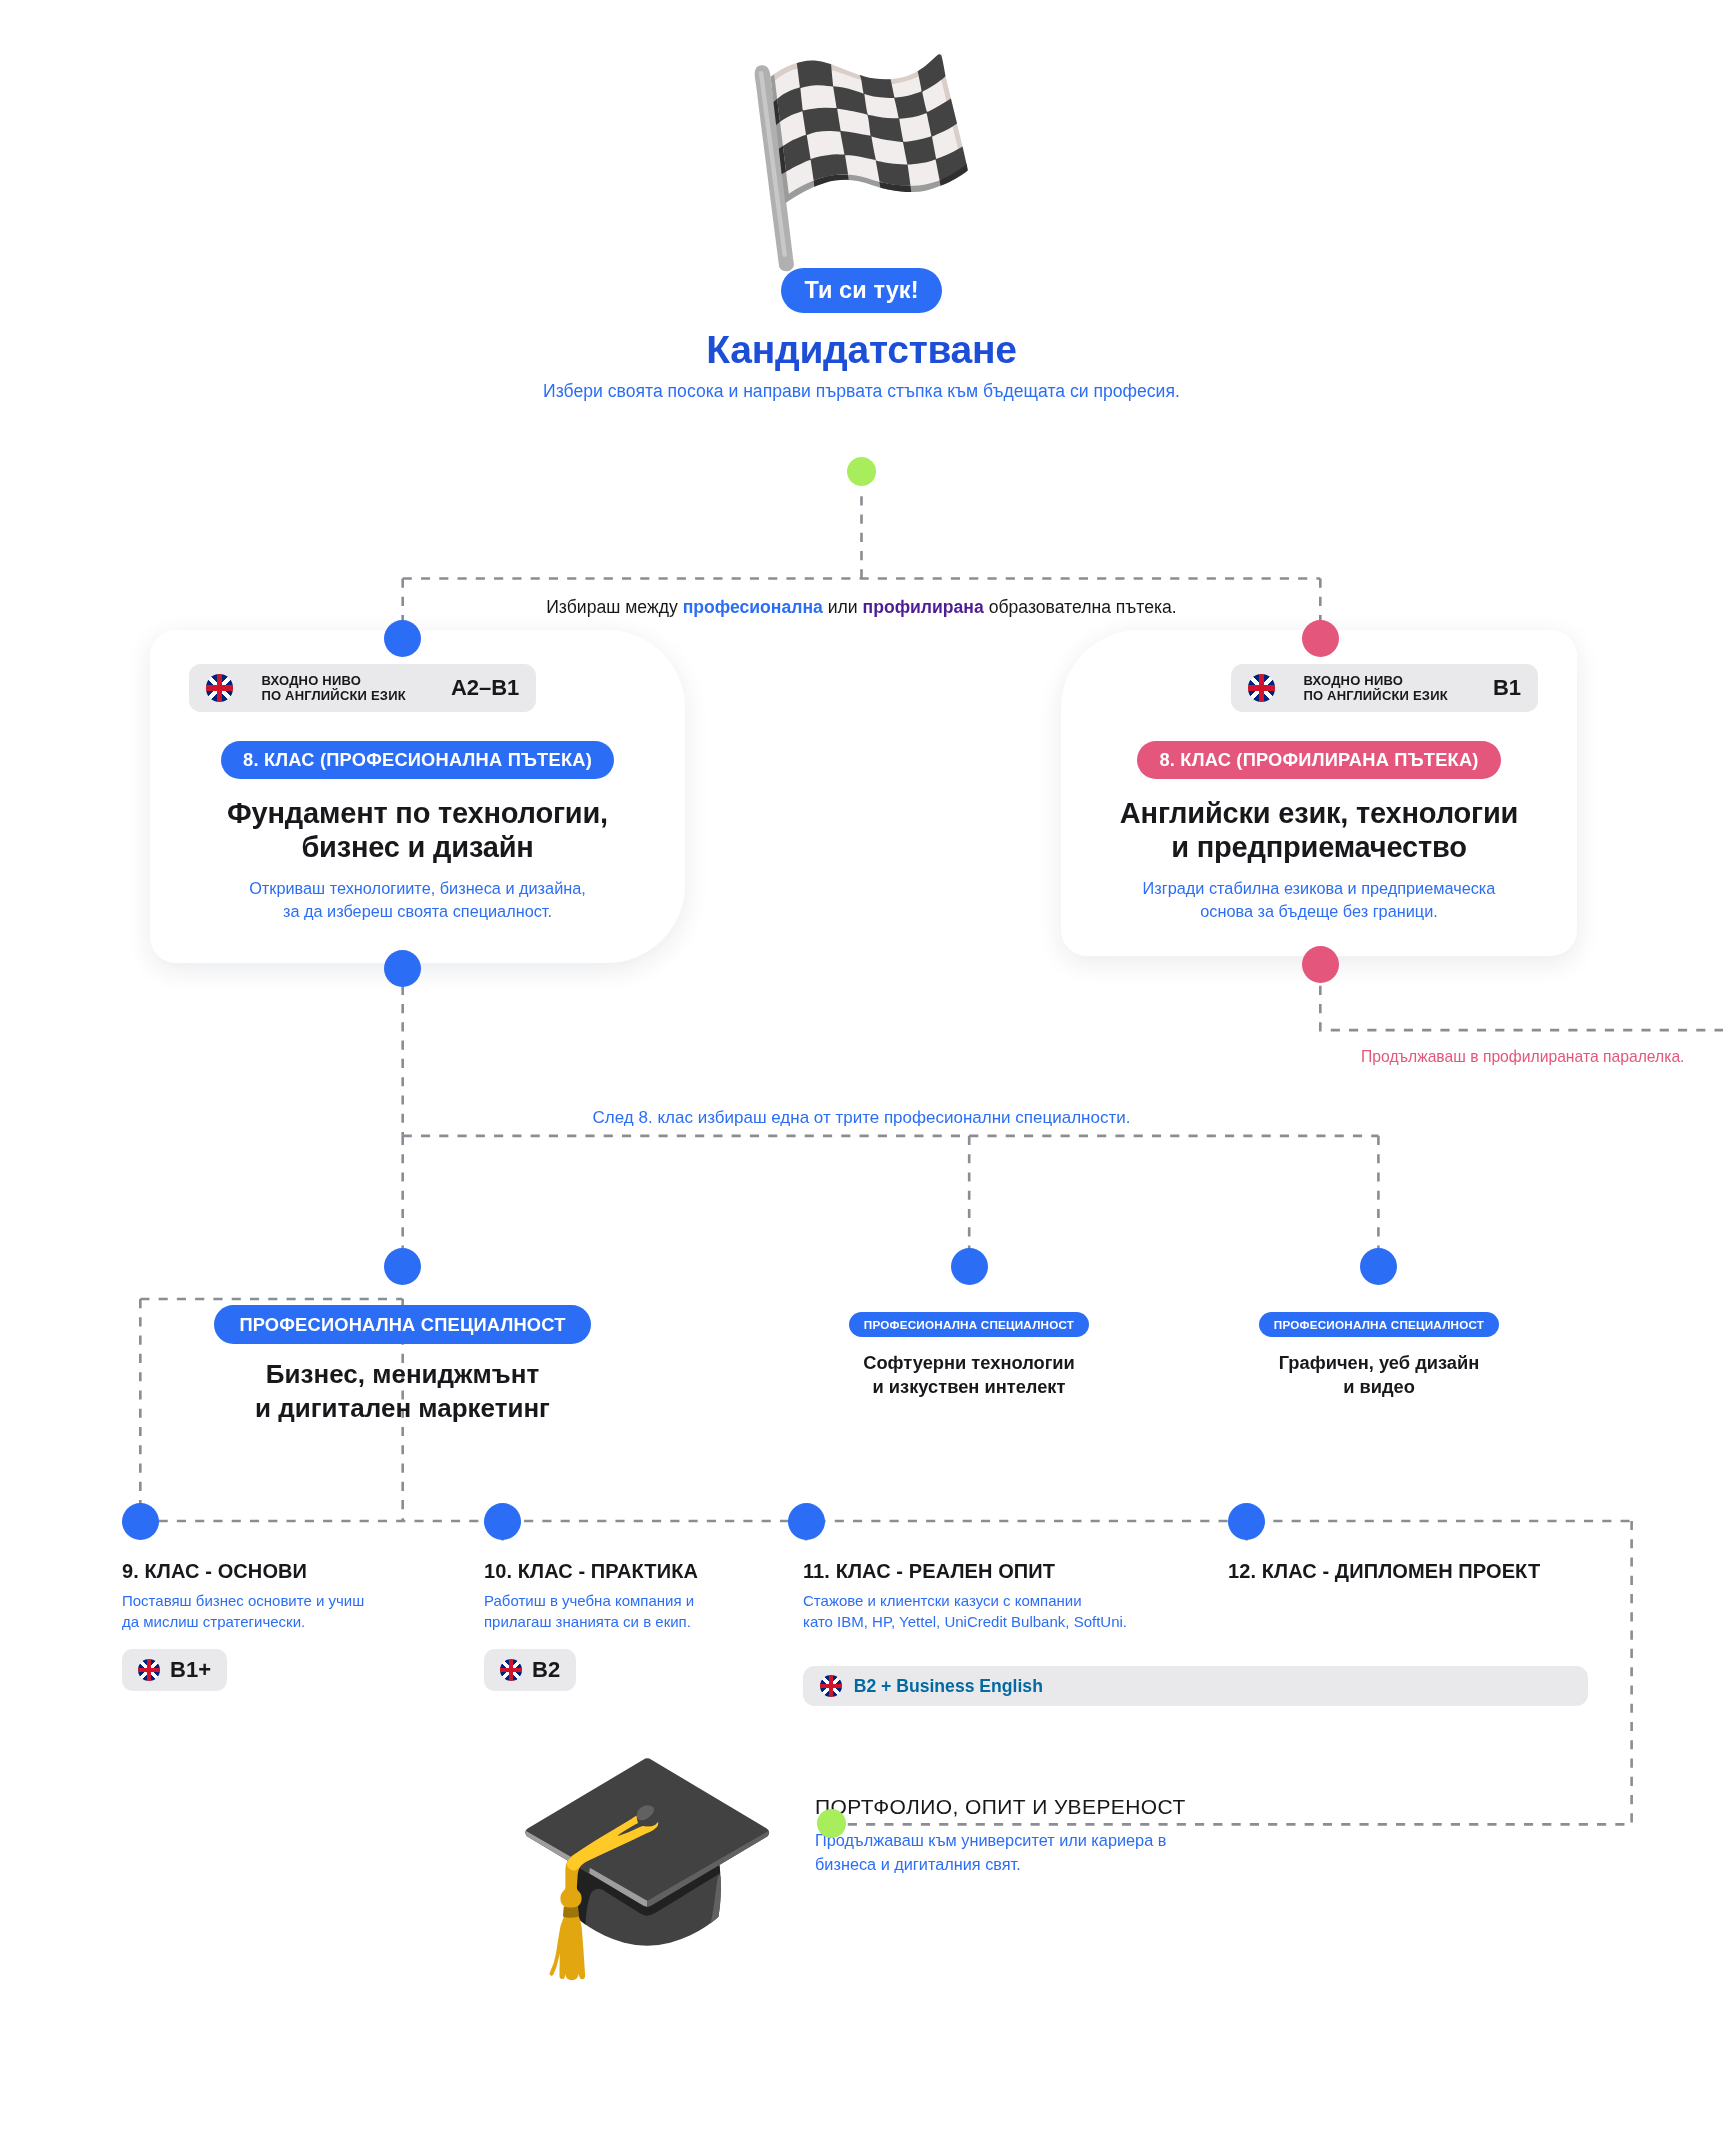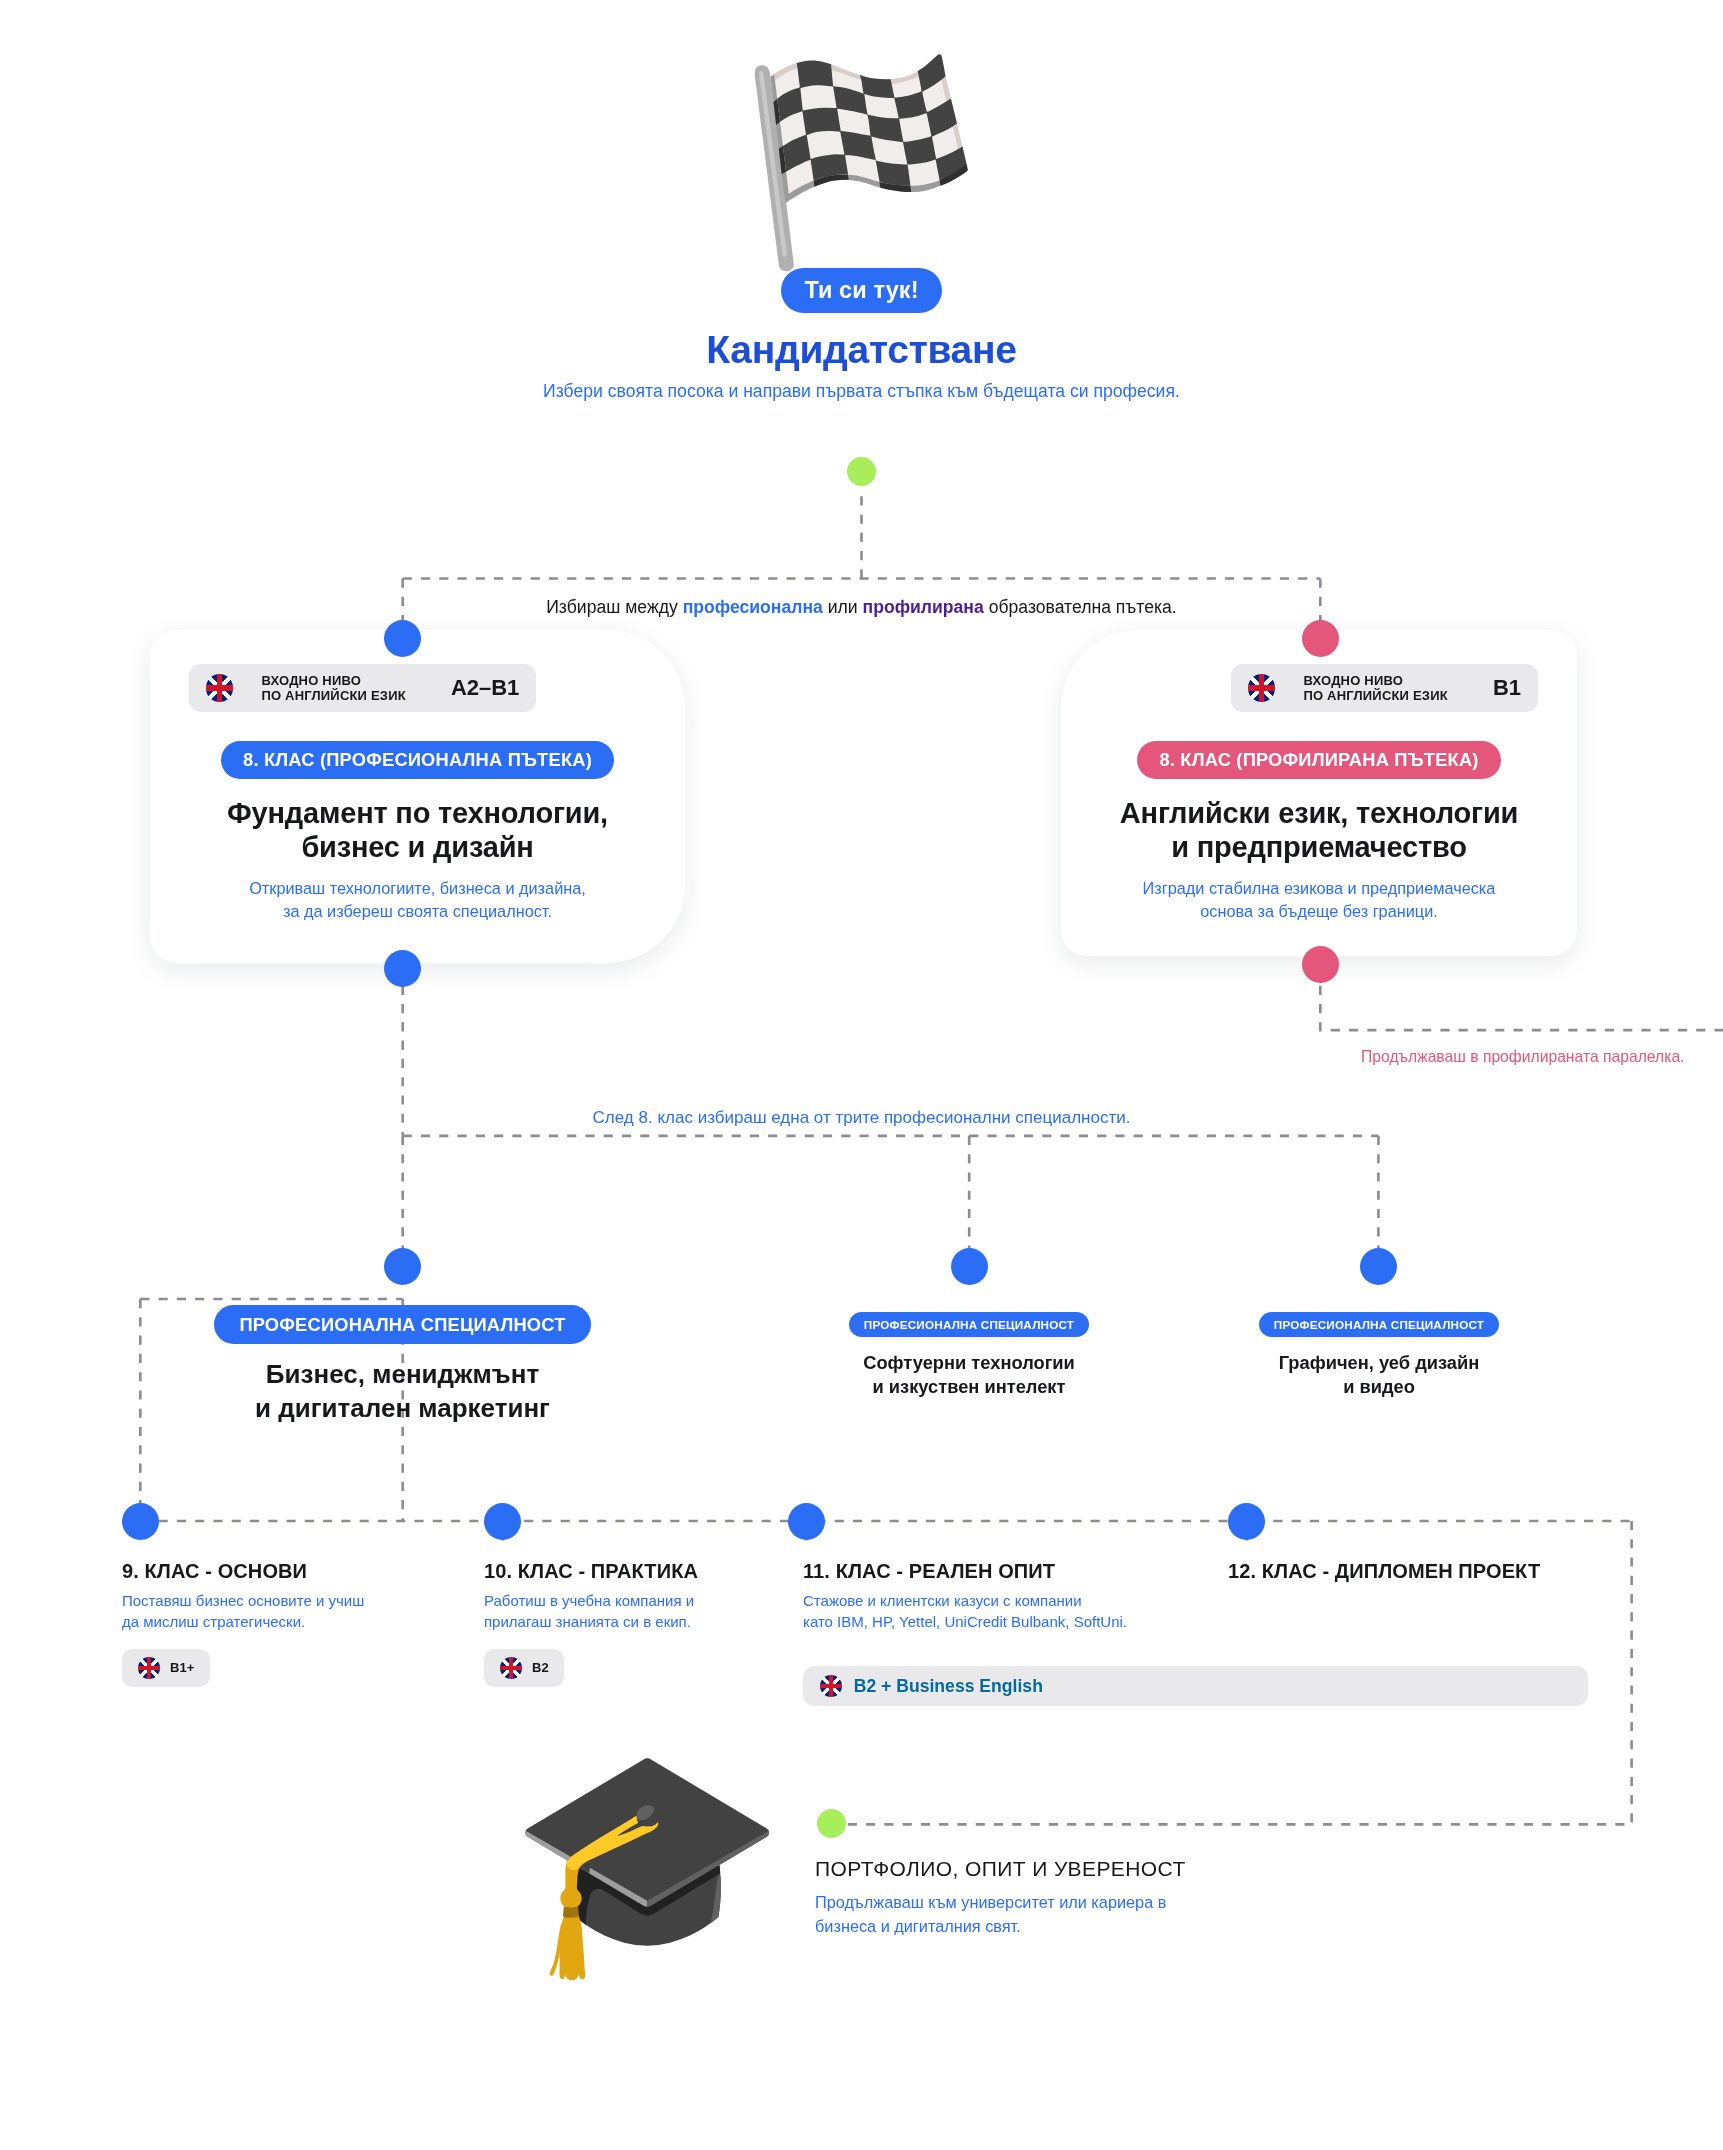--- a/index.html
+++ b/index.html
@@ -100,21 +100,21 @@
   .spec-sm .tag{font-size:11.7px;padding:5.9px 14.4px;border-radius:15.7px;}
 
   
   .grade{position:absolute;z-index:3;}
   .grade-h{font-size:20px;font-weight:800;color:#17181B;letter-spacing:0.1px;white-space:nowrap;}
   .grade-p{font-size:15px;color:#2B6EF5;line-height:1.42;margin-top:6.5px;font-weight:500;}
   .mini-badge{
     display:inline-flex;align-items:center;gap:10.4px;background:#E9E9EB;
     border-radius:10.4px;padding:7.8px 15.7px;margin-top:17px;
   }
-  .mini-badge span.v{font-size:13px;font-weight:800;color:#17181B;}
+  .mini-badge span.v{font-size:22px;font-weight:800;color:#17181B;}
   .wide-badge{
     position:absolute;display:flex;align-items:center;gap:11.7px;background:#E9E9EB;
     border-radius:11.7px;padding:9.1px 17px;z-index:3;
   }
   .wide-badge span.v{font-size:17.6px;font-weight:800;color:#0369a1;}
 
   
   .cap-emoji{position:absolute;font-size:222px;line-height:1;z-index:3;}
   .foot{position:absolute;z-index:3;}
   .foot-kicker{font-size:21px;color:#17181B;letter-spacing:0.4px;font-weight:500;}
@@ -296,21 +296,21 @@
 
   <div class="wide-badge" style="left:803px;top:1666px;width:751px;">
     <span class="uk uk-sm"></span>
     <span class="v">B2 + Business English</span>
   </div>
 
   <span class="cap-emoji" style="left:509px;top:1749px;">🎓</span>
 
   <div class="dot dot-green" style="left:817px;top:1809px;width:29px;height:29px;"></div>
 
-  <div class="foot" style="left:815px;top:1857px;width:587px;">
+  <div class="foot" style="left:815px;top:1795px;width:587px;">
     <div class="foot-kicker">ПОРТФОЛИО, ОПИТ И УВЕРЕНОСТ</div>
     <div class="foot-sub">
       <span>Продължаваш към университет или кариера в</span><br>
       <span>бизнеса и дигиталния свят.</span>
     </div>
   </div>
 
 </div>
 
 

